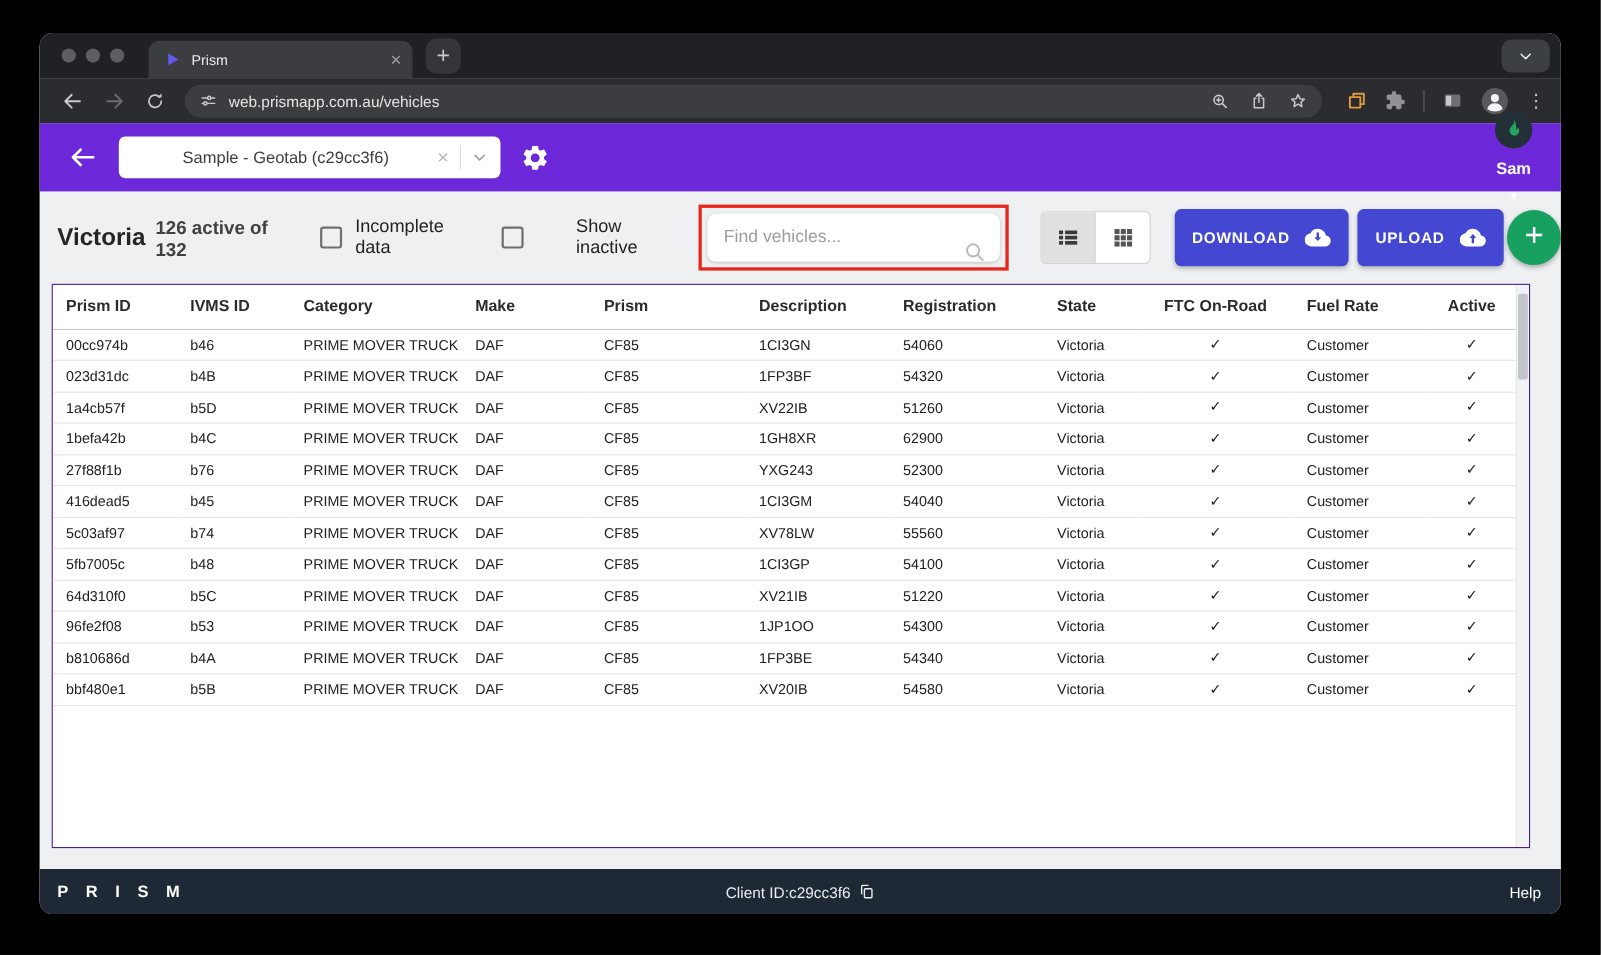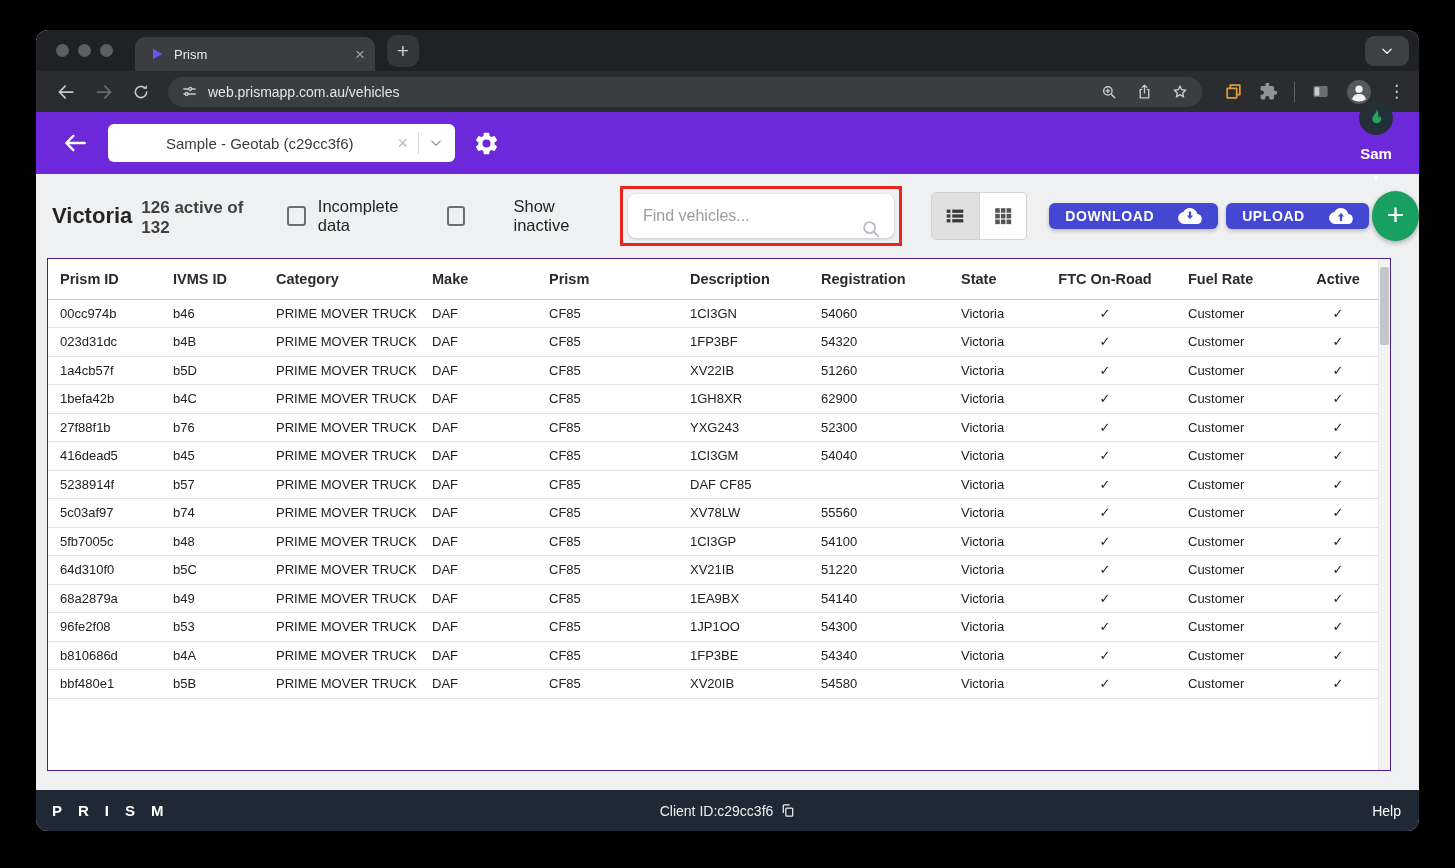--- a/index.html
+++ b/index.html
@@ -56,22 +56,22 @@
   .search-wrap { position:relative; }
   .search-input { width:266px; height:44px; border:none; border-radius:8px; background:#fff;
     box-shadow:0 1px 3px rgba(0,0,0,.18); padding:0 40px 0 15px; font-size:16px; color:#333;
     font-family:"Liberation Sans","DejaVu Sans",sans-serif; outline:none; }
   .search-input::placeholder { color:#9d9d9d; }
   .search-wrap svg { position:absolute; right:12px; top:11px; }
   .segmented { margin-left:29px; width:102px; height:48px; border:1px solid #d2d2d2; border-radius:5px;
     background:#fff; display:flex; overflow:hidden; }
   .seg { flex:1; display:grid; place-items:center; }
   .seg.active { background:#e0e0e0; border-right:1px solid #d2d2d2; }
-  .btn { height:26px; border-radius:6px; background:#4347d2; color:#fff; font-weight:bold;
-    font-size:14px; letter-spacing:.6px; display:flex; align-items:center; gap:24px; padding:0 16px;
+  .btn { height:52px; border-radius:6px; background:#4347d2; color:#fff; font-weight:bold;
+    font-size:14px; letter-spacing:.6px; display:flex; align-items:center; gap:14px; padding:0 16px;
     box-shadow:0 2px 4px rgba(0,0,0,.22); }
   .btn-download { margin-left:22px; } .btn-upload { margin-left:8px; }
   .fab { margin-left:3px; width:50px; height:50px; border-radius:50%; background:#17a05f; color:#fff;
     font-size:30px; font-weight:normal; display:grid; place-items:center; box-shadow:0 2px 5px rgba(0,0,0,.3);
     line-height:0; padding-bottom:3px; }
 
   
   .table-card { margin-left:11px; width:1344px; height:513px; background:#fff; border:1px solid #4c1d95;
     position:relative; overflow:hidden; flex:none; }
   table { border-collapse:collapse; table-layout:fixed; width:1332px; }
@@ -411,33 +411,20 @@
               <td>DAF</td>
               <td>CF85</td>
               <td>1CI3GM</td>
               <td>54040</td>
               <td>Victoria</td>
               <td class="center">✓</td>
               <td>Customer</td>
               <td class="center">✓</td>
             </tr>
             <tr>
-              <td>5238914f</td>
-              <td>b57</td>
-              <td>PRIME MOVER TRUCK</td>
-              <td>DAF</td>
-              <td>CF85</td>
-              <td>DAF CF85</td>
-              <td></td>
-              <td>Victoria</td>
-              <td class="center">✓</td>
-              <td>Customer</td>
-              <td class="center">✓</td>
-            </tr>
-            <tr>
               <td>5c03af97</td>
               <td>b74</td>
               <td>PRIME MOVER TRUCK</td>
               <td>DAF</td>
               <td>CF85</td>
               <td>XV78LW</td>
               <td>55560</td>
               <td>Victoria</td>
               <td class="center">✓</td>
               <td>Customer</td>
@@ -457,33 +444,20 @@
               <td class="center">✓</td>
             </tr>
             <tr>
               <td>64d310f0</td>
               <td>b5C</td>
               <td>PRIME MOVER TRUCK</td>
               <td>DAF</td>
               <td>CF85</td>
               <td>XV21IB</td>
               <td>51220</td>
-              <td>Victoria</td>
-              <td class="center">✓</td>
-              <td>Customer</td>
-              <td class="center">✓</td>
-            </tr>
-            <tr>
-              <td>68a2879a</td>
-              <td>b49</td>
-              <td>PRIME MOVER TRUCK</td>
-              <td>DAF</td>
-              <td>CF85</td>
-              <td>1EA9BX</td>
-              <td>54140</td>
               <td>Victoria</td>
               <td class="center">✓</td>
               <td>Customer</td>
               <td class="center">✓</td>
             </tr>
             <tr>
               <td>96fe2f08</td>
               <td>b53</td>
               <td>PRIME MOVER TRUCK</td>
               <td>DAF</td>

